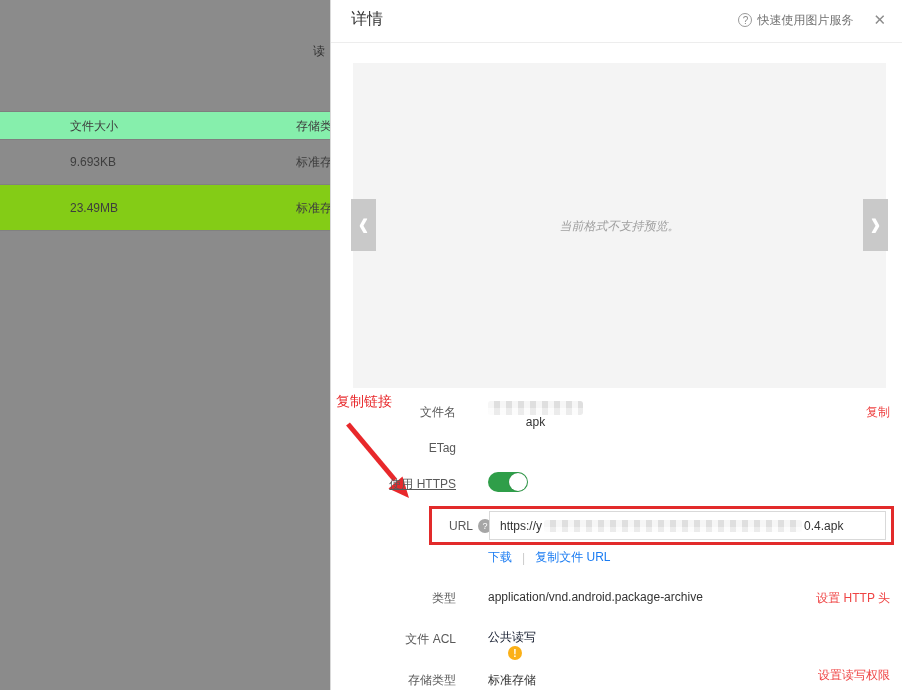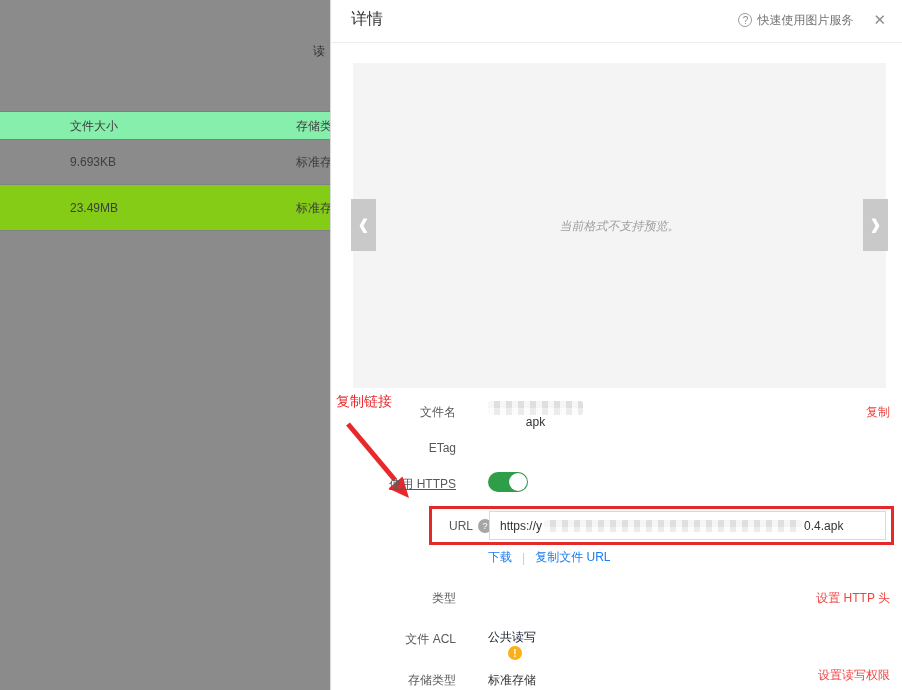--- a/index.html
+++ b/index.html
@@ -147,20 +147,21 @@
       </div>
     </div>
 
     <div class="actions">
       <span class="lnk">下载</span>
       <span class="sep">|</span>
       <span class="lnk">复制文件 URL</span>
     </div>
 
     <div class="f-label" style="top:590px;">类型</div>
+    <div class="f-value" style="top:590px;">application/vnd.android.package-archive</div>
     <div class="f-link" style="top:590px;">设置 HTTP 头</div>
 
     <div class="f-label" style="top:631px;">文件 ACL</div>
     <div class="f-value" style="top:629px;">
       <span class="acl-value">公共读写</span>
       <span class="warn-icon">!</span>
     </div>
     <div class="f-link" style="top:631px;margin-top:36px;">设置读写权限</div>
 
     <div class="f-label" style="top:672px;">存储类型</div>

